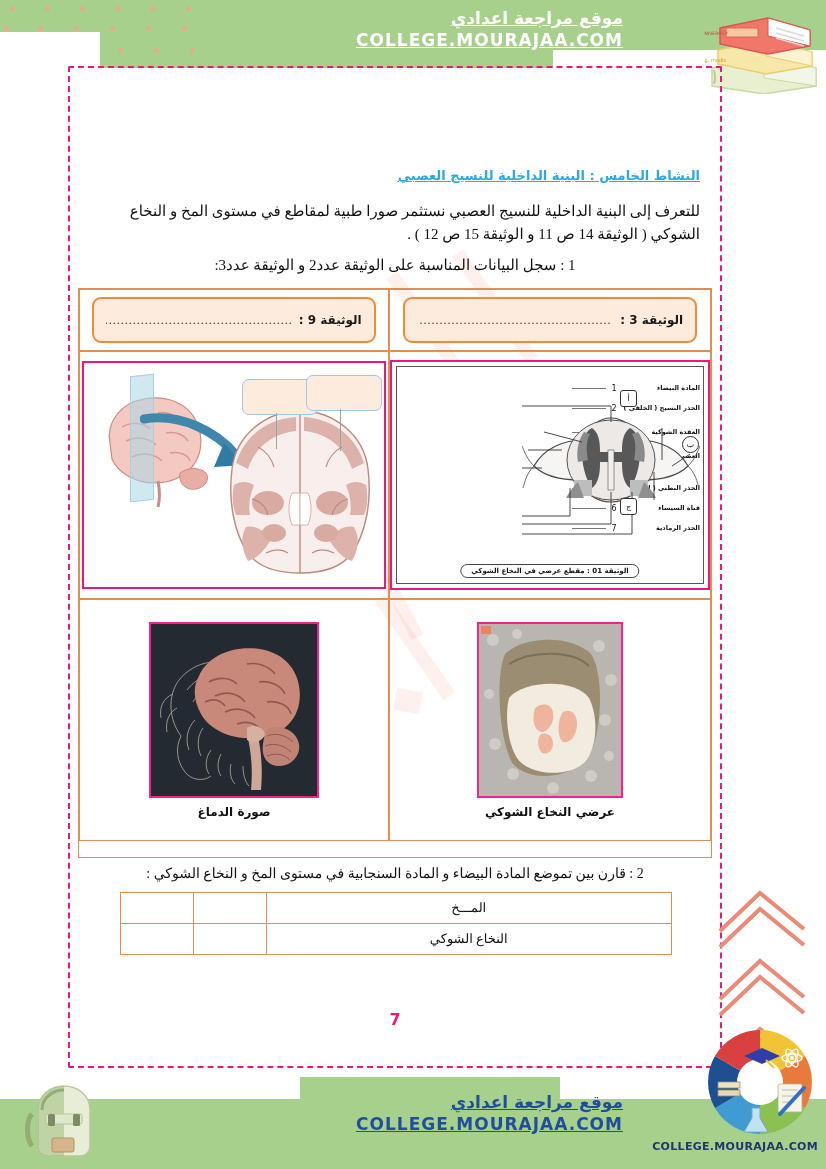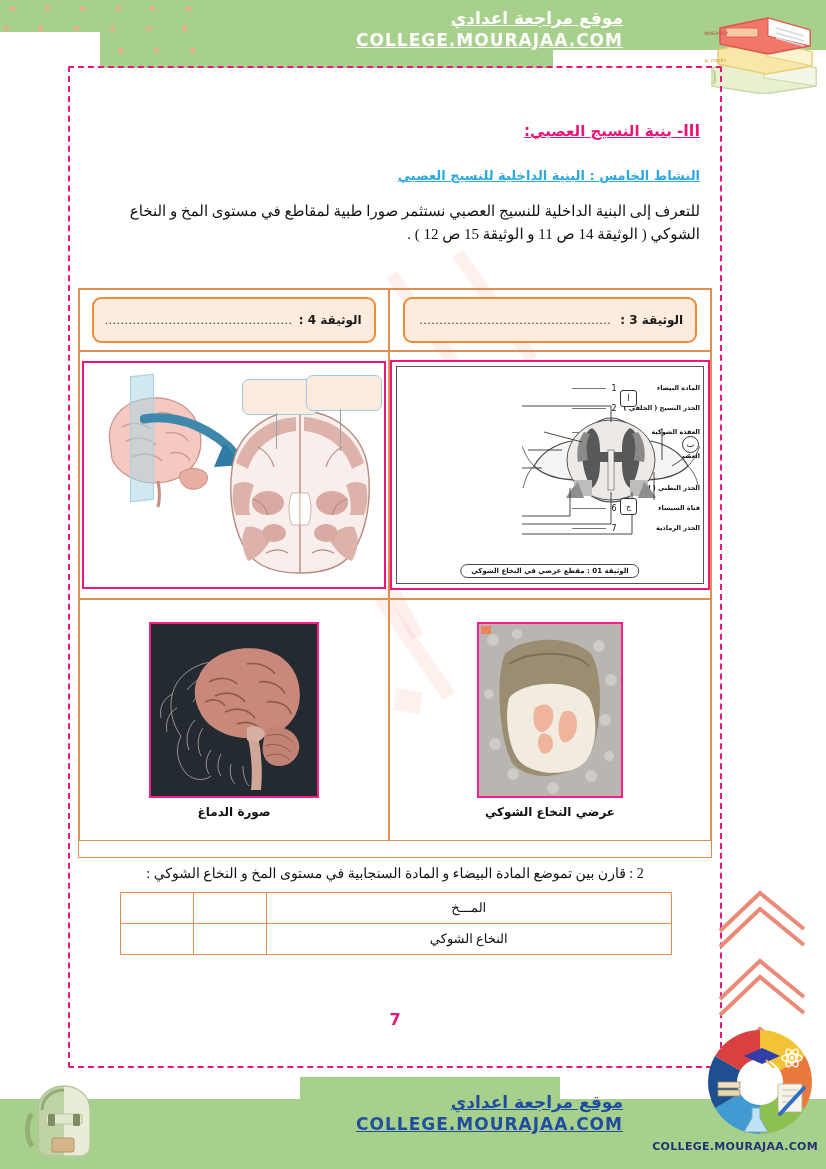--- a/index.html
+++ b/index.html
@@ -229,36 +229,36 @@
   <div class="frame"></div>
 
   <div class="wm" style="left:360px;top:330px;width:150px;height:13px;transform:rotate(55deg);"></div>
   <div class="wm" style="left:430px;top:300px;width:130px;height:13px;transform:rotate(55deg);"></div>
   <div class="wm" style="left:300px;top:560px;width:160px;height:13px;transform:rotate(62deg);"></div>
   <div class="wm" style="left:355px;top:640px;width:120px;height:14px;transform:rotate(55deg);"></div>
   <div class="wm" style="left:395px;top:690px;width:26px;height:22px;transform:rotate(10deg);"></div>
 
   <div class="content">
 
-    <div class="h-main">III- بنية النسيج العصبي:</div>
     <div class="h-sub">النشاط الخامس :  البنية الداخلية للنسيج العصبي</div>
 
     <div class="para">للتعرف إلى البنية الداخلية للنسيج العصبي نستثمر صورا طبية لمقاطع في مستوى المخ  و النخاع الشوكي ( الوثيقة 14 ص 11 و الوثيقة 15 ص 12 ) .</div>
+    <div class="q1">1 : سجل البيانات المناسبة على الوثيقة عدد2 و الوثيقة عدد3:</div>
 
     <div class="grid">
 
       <div class="cell">
         <div class="doclabel">
           <span class="t">الوثيقة 3 :</span>
           <span class="dots">................................................</span>
         </div>
       </div>
       <div class="cell">
         <div class="doclabel">
-          <span class="t">الوثيقة 4 :</span>
+          <span class="t">الوثيقة 9 :</span>
           <span class="dots">................................................</span>
         </div>
       </div>
 
       <div class="cell">
         <div class="schem">
           <div class="inner"></div>
 
           <div class="legend" id="legend">
               <div class="row">

